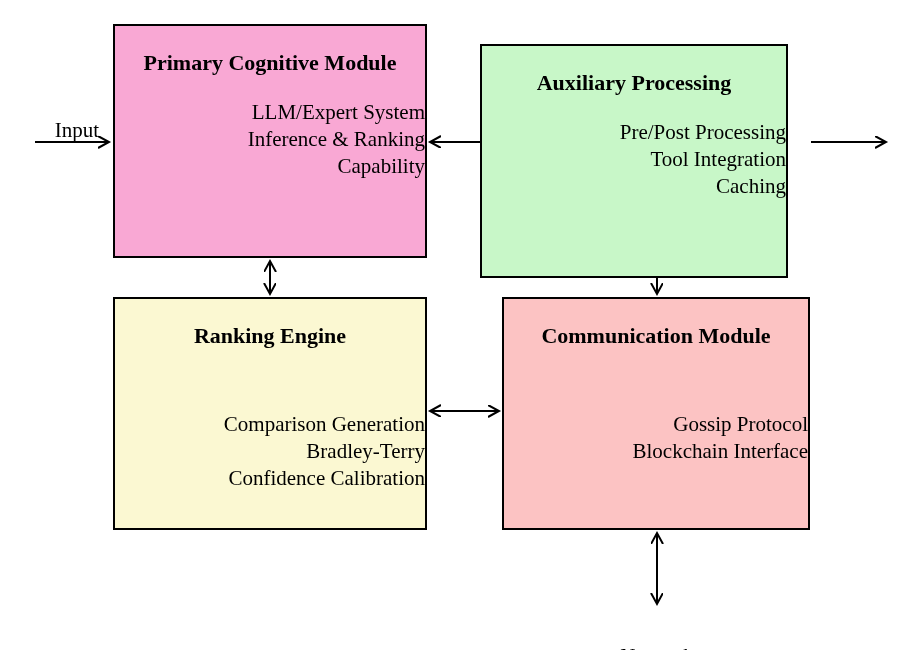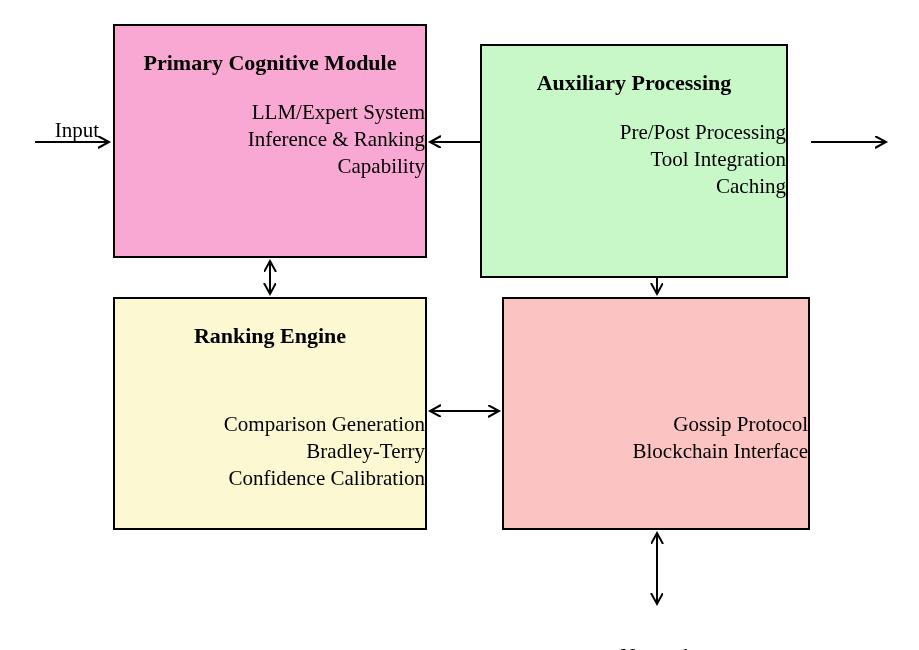--- a/index.html
+++ b/index.html
@@ -105,20 +105,21 @@
   <div class="module module-bl" style="background-color: rgb(251, 248, 210);">
     <div class="module-title">Ranking Engine</div>
     <div class="module-body">
       <div>Comparison Generation</div>
       <div>Bradley-Terry</div>
       <div>Confidence Calibration</div>
     </div>
   </div>
 
   <div class="module module-br" style="background-color: rgb(252, 195, 195);">
+    <div class="module-title">Communication Module</div>
     <div class="module-body">
       <div>Gossip Protocol</div>
       <div>Blockchain Interface</div>
     </div>
   </div>
 
   <div class="edge-label label-input">Input</div>
   <div class="edge-label label-network">Network</div>
 
 </div>

